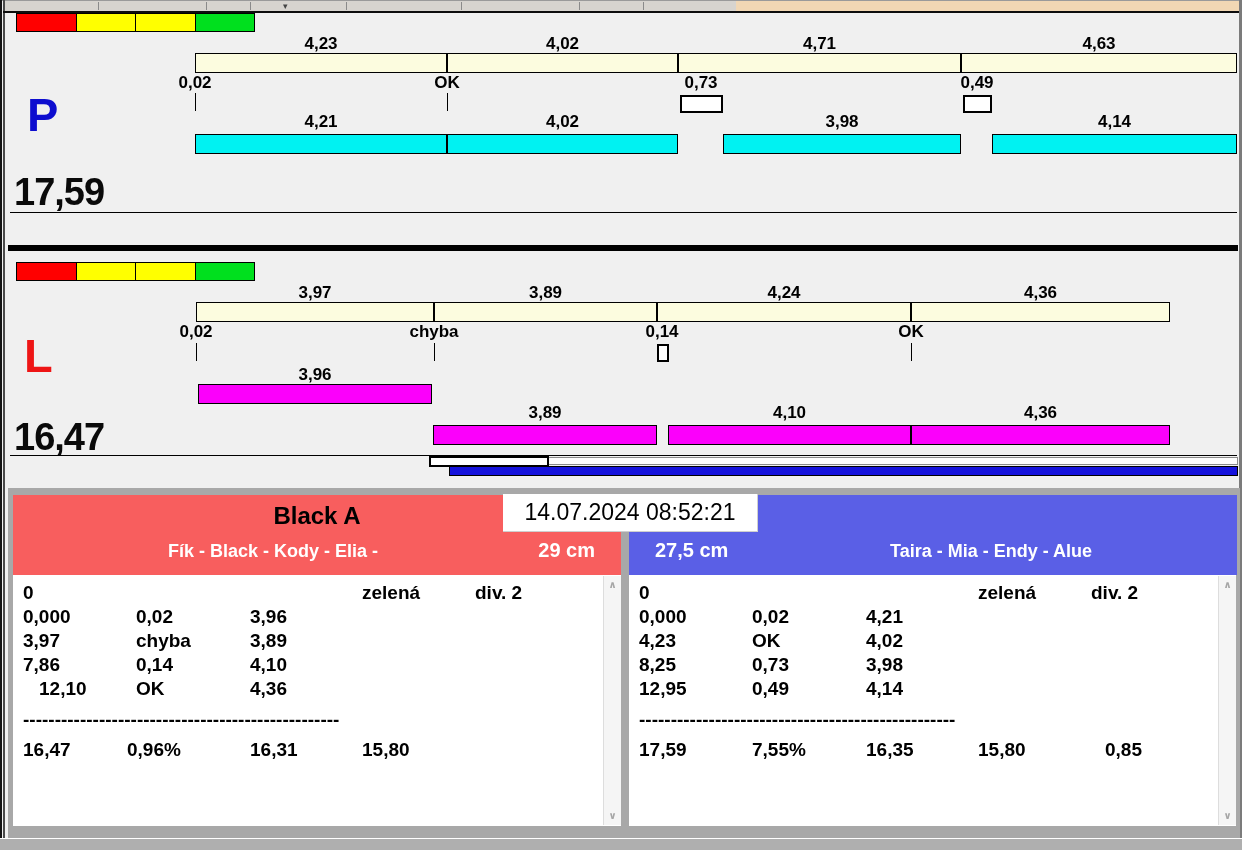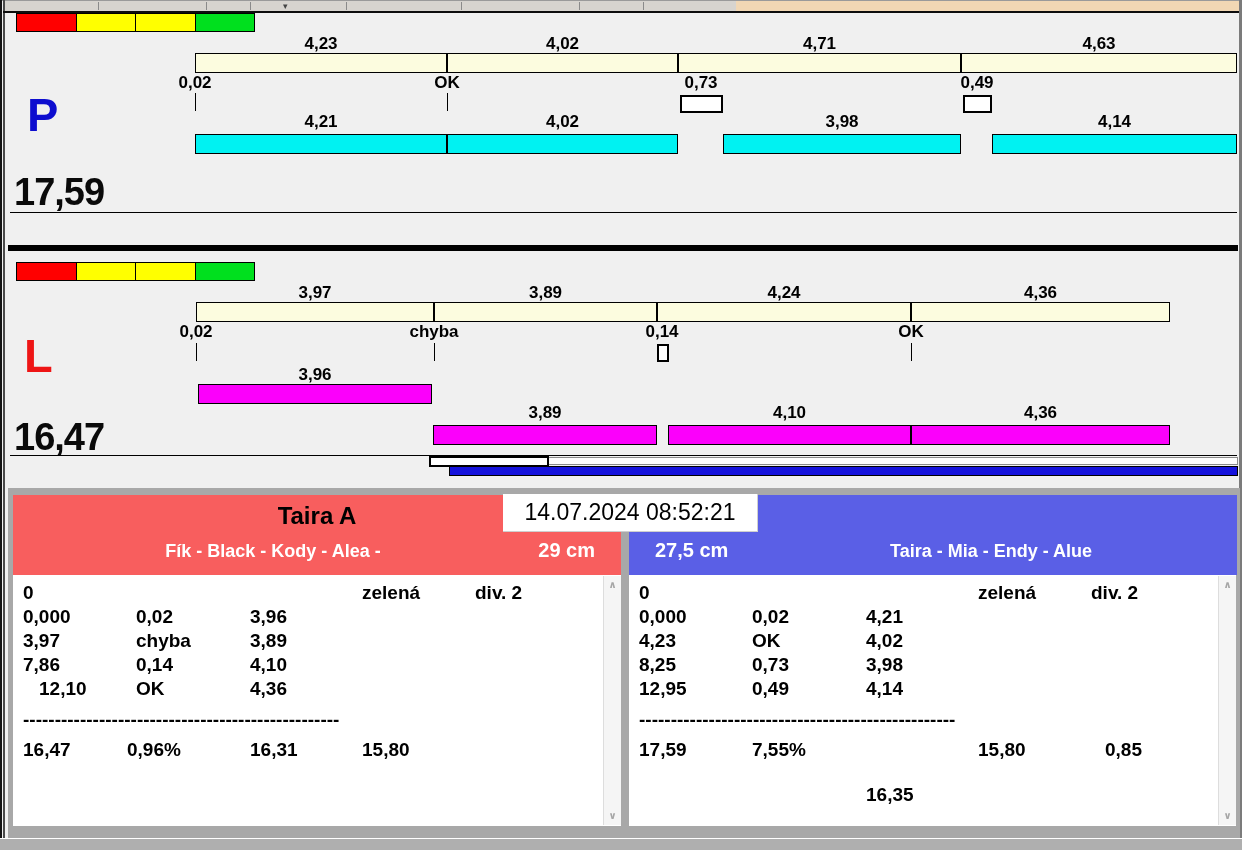--- a/index.html
+++ b/index.html
@@ -153,22 +153,22 @@
   <div class="abs lane-total lane-total-l">16,47</div>
   <div class="abs lane-underline" style="top:455px;"></div>
 
   <div class="abs strip-track"></div>
   <div class="abs strip-box"></div>
   <div class="abs strip-blue"></div>
 
   <div class="abs bottom-frame"></div>
 
   <div class="team-header left" id="hdr-0" style="background: rgb(248, 94, 94);">
-    <div class="team-name">Taira A</div>
-    <div class="team-members">Fík - Black - Kody - Alea -</div>
+    <div class="team-name">Black A</div>
+    <div class="team-members">Fík - Black - Kody - Elia -</div>
     <div class="team-size">29 cm</div>
   </div>
   <div class="team-header right" id="hdr-1" style="background: rgb(90, 95, 230);">
     <div class="team-members">Taira - Mia - Endy - Alue</div>
     <div class="team-size">27,5 cm</div>
   </div>
 
   <div class="abs timestamp">14.07.2024 08:52:21</div>
 
   <div class="team-table left" id="table-0">
@@ -232,21 +232,21 @@
         <div class="cell" style="left: 10px;">12,95</div>
         <div class="cell" style="left: 123px;">0,49</div>
         <div class="cell" style="left: 237px;">4,14</div>
       </div>
       <div class="trow" style="top: 135px;">
         <div class="cell" style="left: 10px;">--------------------------------------------------</div>
       </div>
       <div class="trow" style="top: 165px;">
         <div class="cell" style="left: 10px;">17,59</div>
         <div class="cell" style="left: 123px;">7,55%</div>
-        <div class="cell" style="left: 237px; margin-top: 45px;">16,35</div>
+        <div class="cell" style="left: 237px;">16,35</div>
         <div class="cell" style="left: 349px;">15,80</div>
         <div class="cell" style="left: 476px;">0,85</div>
       </div>
     </div>
 
   <div class="vscroll left">
     <div class="sb-arrow sb-up">∧</div>
     <div class="sb-arrow sb-down">∨</div>
   </div>
   <div class="vscroll right">

